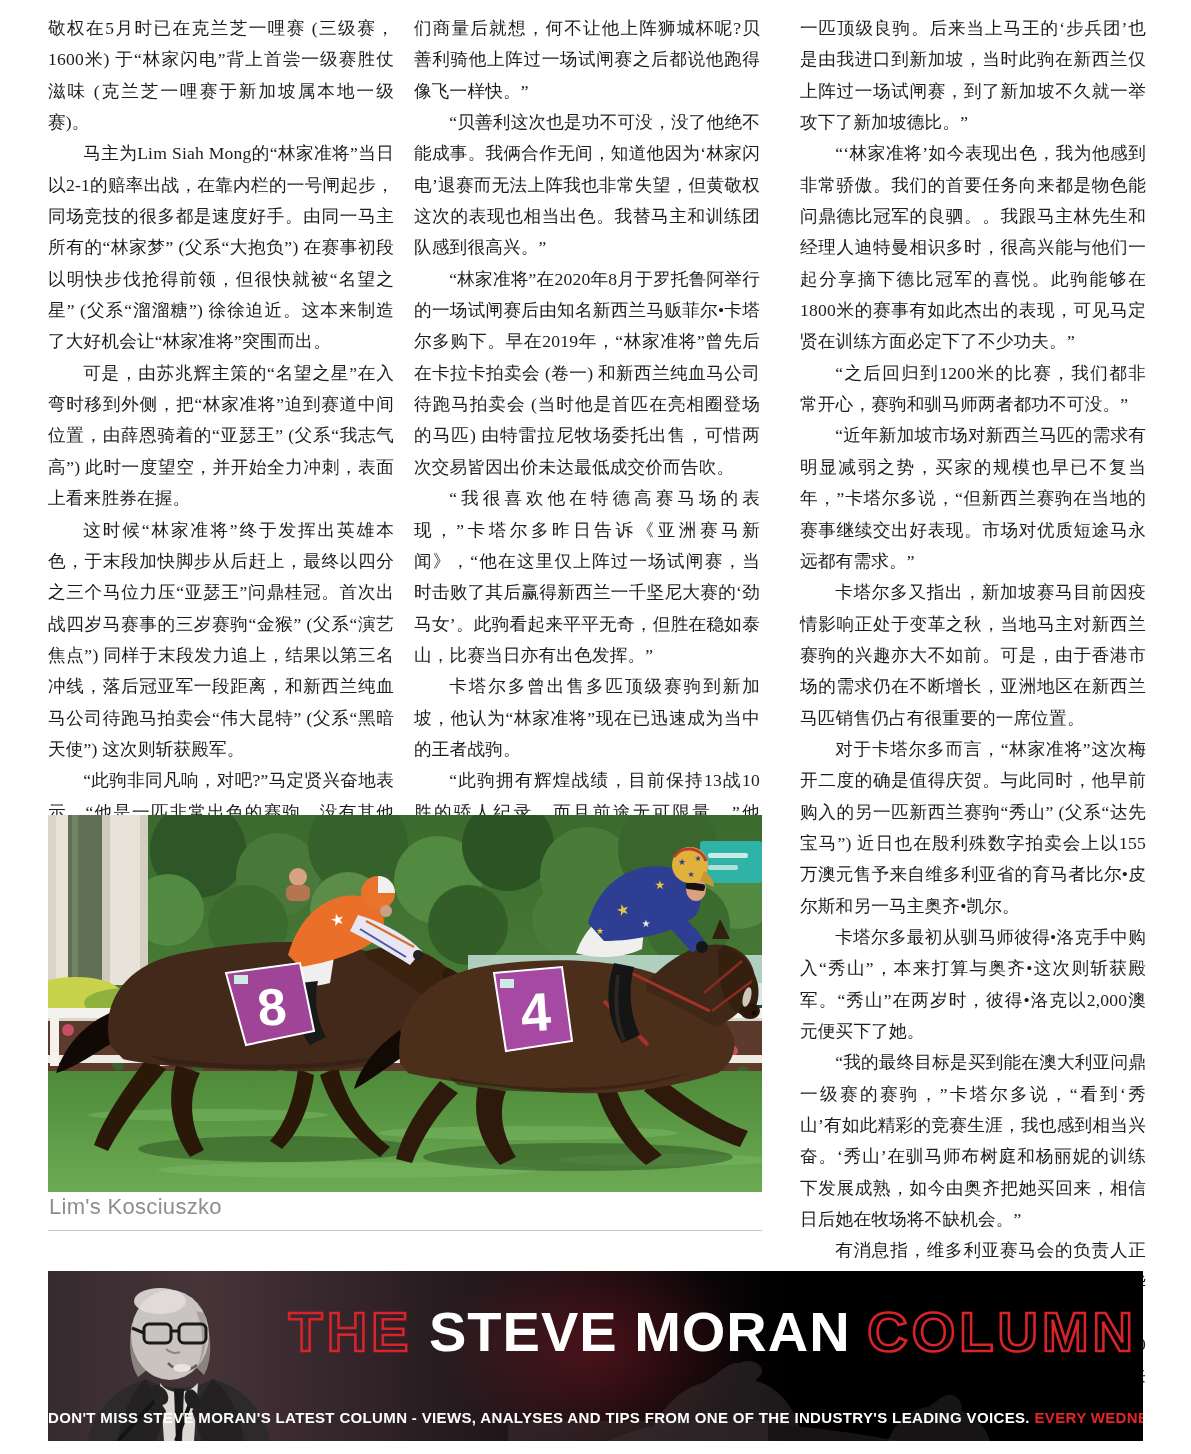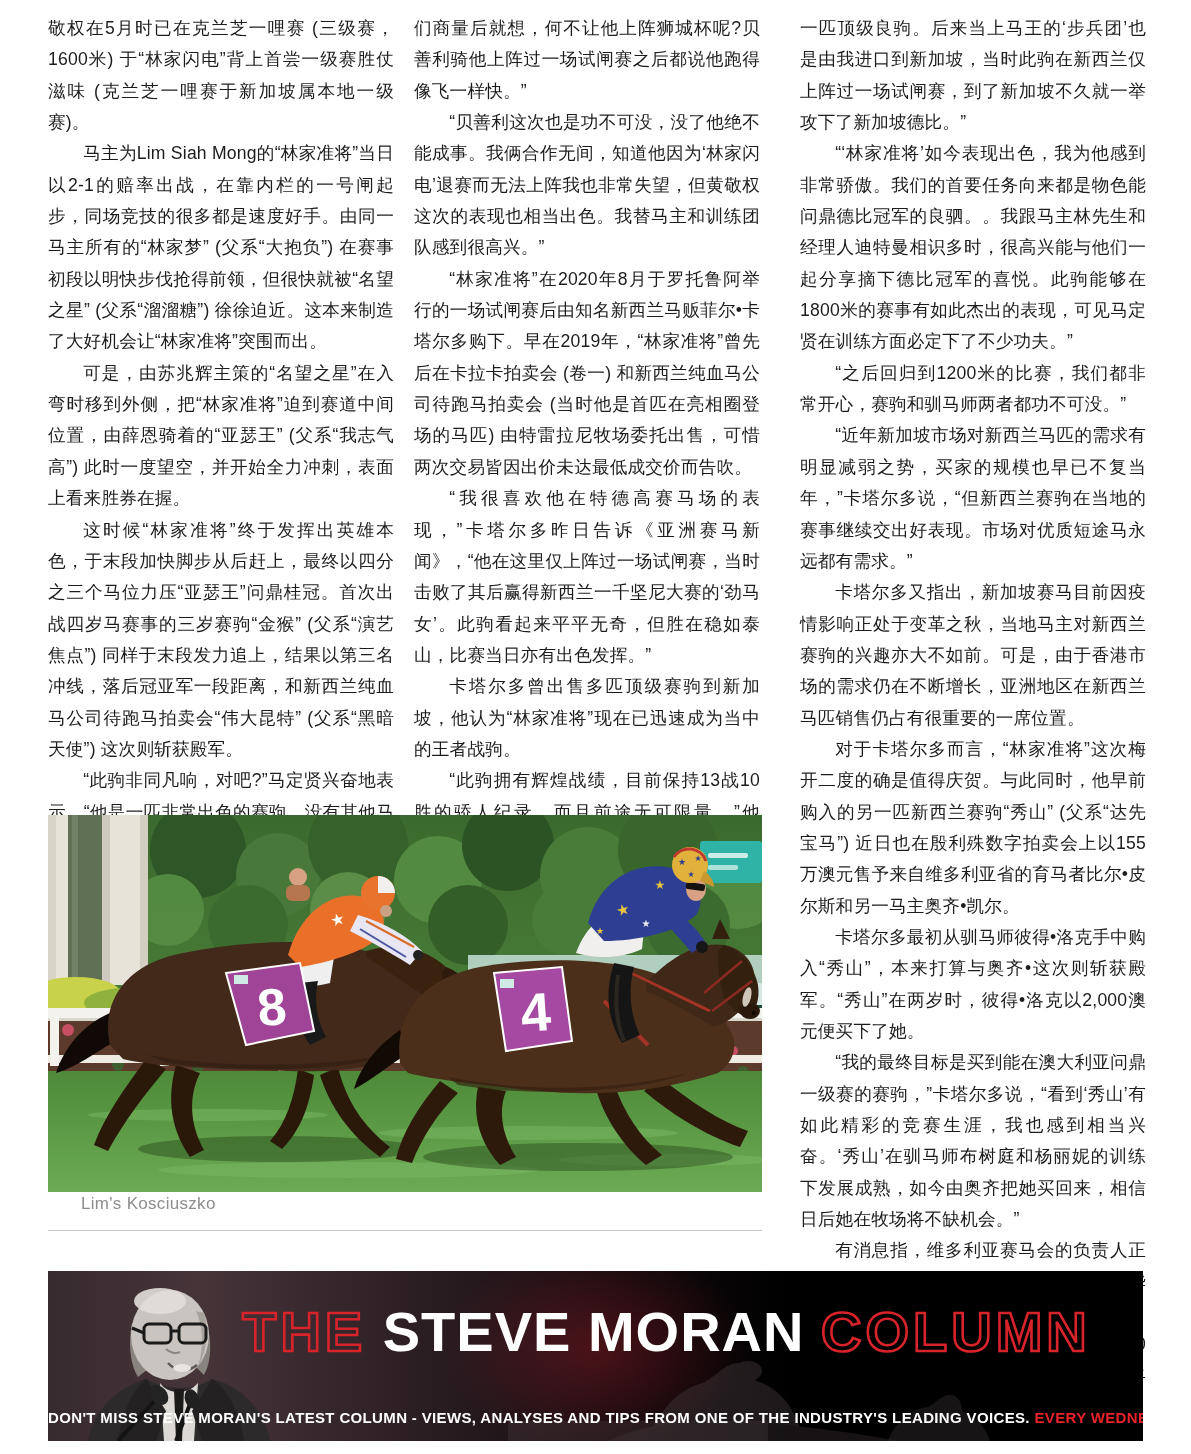--- a/index.html
+++ b/index.html
@@ -7,48 +7,48 @@
     width:1191px;height:1454px;position:relative;background:#ffffff;
     font-family:"Liberation Sans","DejaVu Sans",sans-serif;
     -webkit-font-smoothing:antialiased;overflow:hidden;
   }
   .col{
     position:absolute;top:13px;width:346px;
     font-size:17.6px;line-height:31.35px;color:#1c1c1c;
     text-align:justify;letter-spacing:0.2px;
   }
   #col1{left:48px}#col2{left:414px}#col3{left:800px}
-  .col p{margin:0;}
+  .col p{margin:0;font-family:Liberation Serif, serif;}
   .col p.ind{text-indent:2em;}
   .photo{
     position:absolute;left:48px;top:815px;width:714px;height:377px;
     overflow:hidden;background:#41702f;
   }
   .photo svg{display:block}
   .caption{
     position:absolute;left:49px;top:1194px;
-    font-size:17px;color:#8e8e8e;letter-spacing:0.3px;margin-left:32px;
+    font-size:22px;color:#8e8e8e;letter-spacing:0.3px;
   }
   .divider{
     position:absolute;left:48px;top:1230px;width:714px;height:1px;background:#c9c9c9;
   }
   .banner{
     position:absolute;left:48px;top:1271px;width:1095px;height:170px;
     background:#000;overflow:hidden;
   }
   .banner-bg{
     position:absolute;inset:0;
     background:
       radial-gradient(220px 150px at 50% 45%, rgba(140,25,35,0.45), rgba(0,0,0,0) 70%),
       linear-gradient(90deg,#372b2f 0%,#463439 14%,#2b1e23 34%,#120b0e 52%,#000 68%,#000 100%);
   }
   .banner-sil{position:absolute;left:0;top:0;width:100%;height:100%;}
   .banner-man{position:absolute;left:0;top:0;height:170px;width:300px;}
   .banner-title{
-    position:absolute;left:148px;right:6px;top:33px;text-align:center;
+    position:absolute;left:148px;right:6px;top:33px;text-align:right;
     font-size:56px;line-height:1;font-weight:800;white-space:nowrap;color:#fff;
     letter-spacing:1px;
   }
   .outline-red{
     color:transparent;-webkit-text-stroke:2.6px #d8232a;letter-spacing:4px;font-weight:800;
   }
   .banner-tag{
     position:absolute;left:0;right:0;bottom:15px;text-align:center;
     font-size:15px;font-weight:700;color:#fff;letter-spacing:0.35px;white-space:nowrap;
   }

